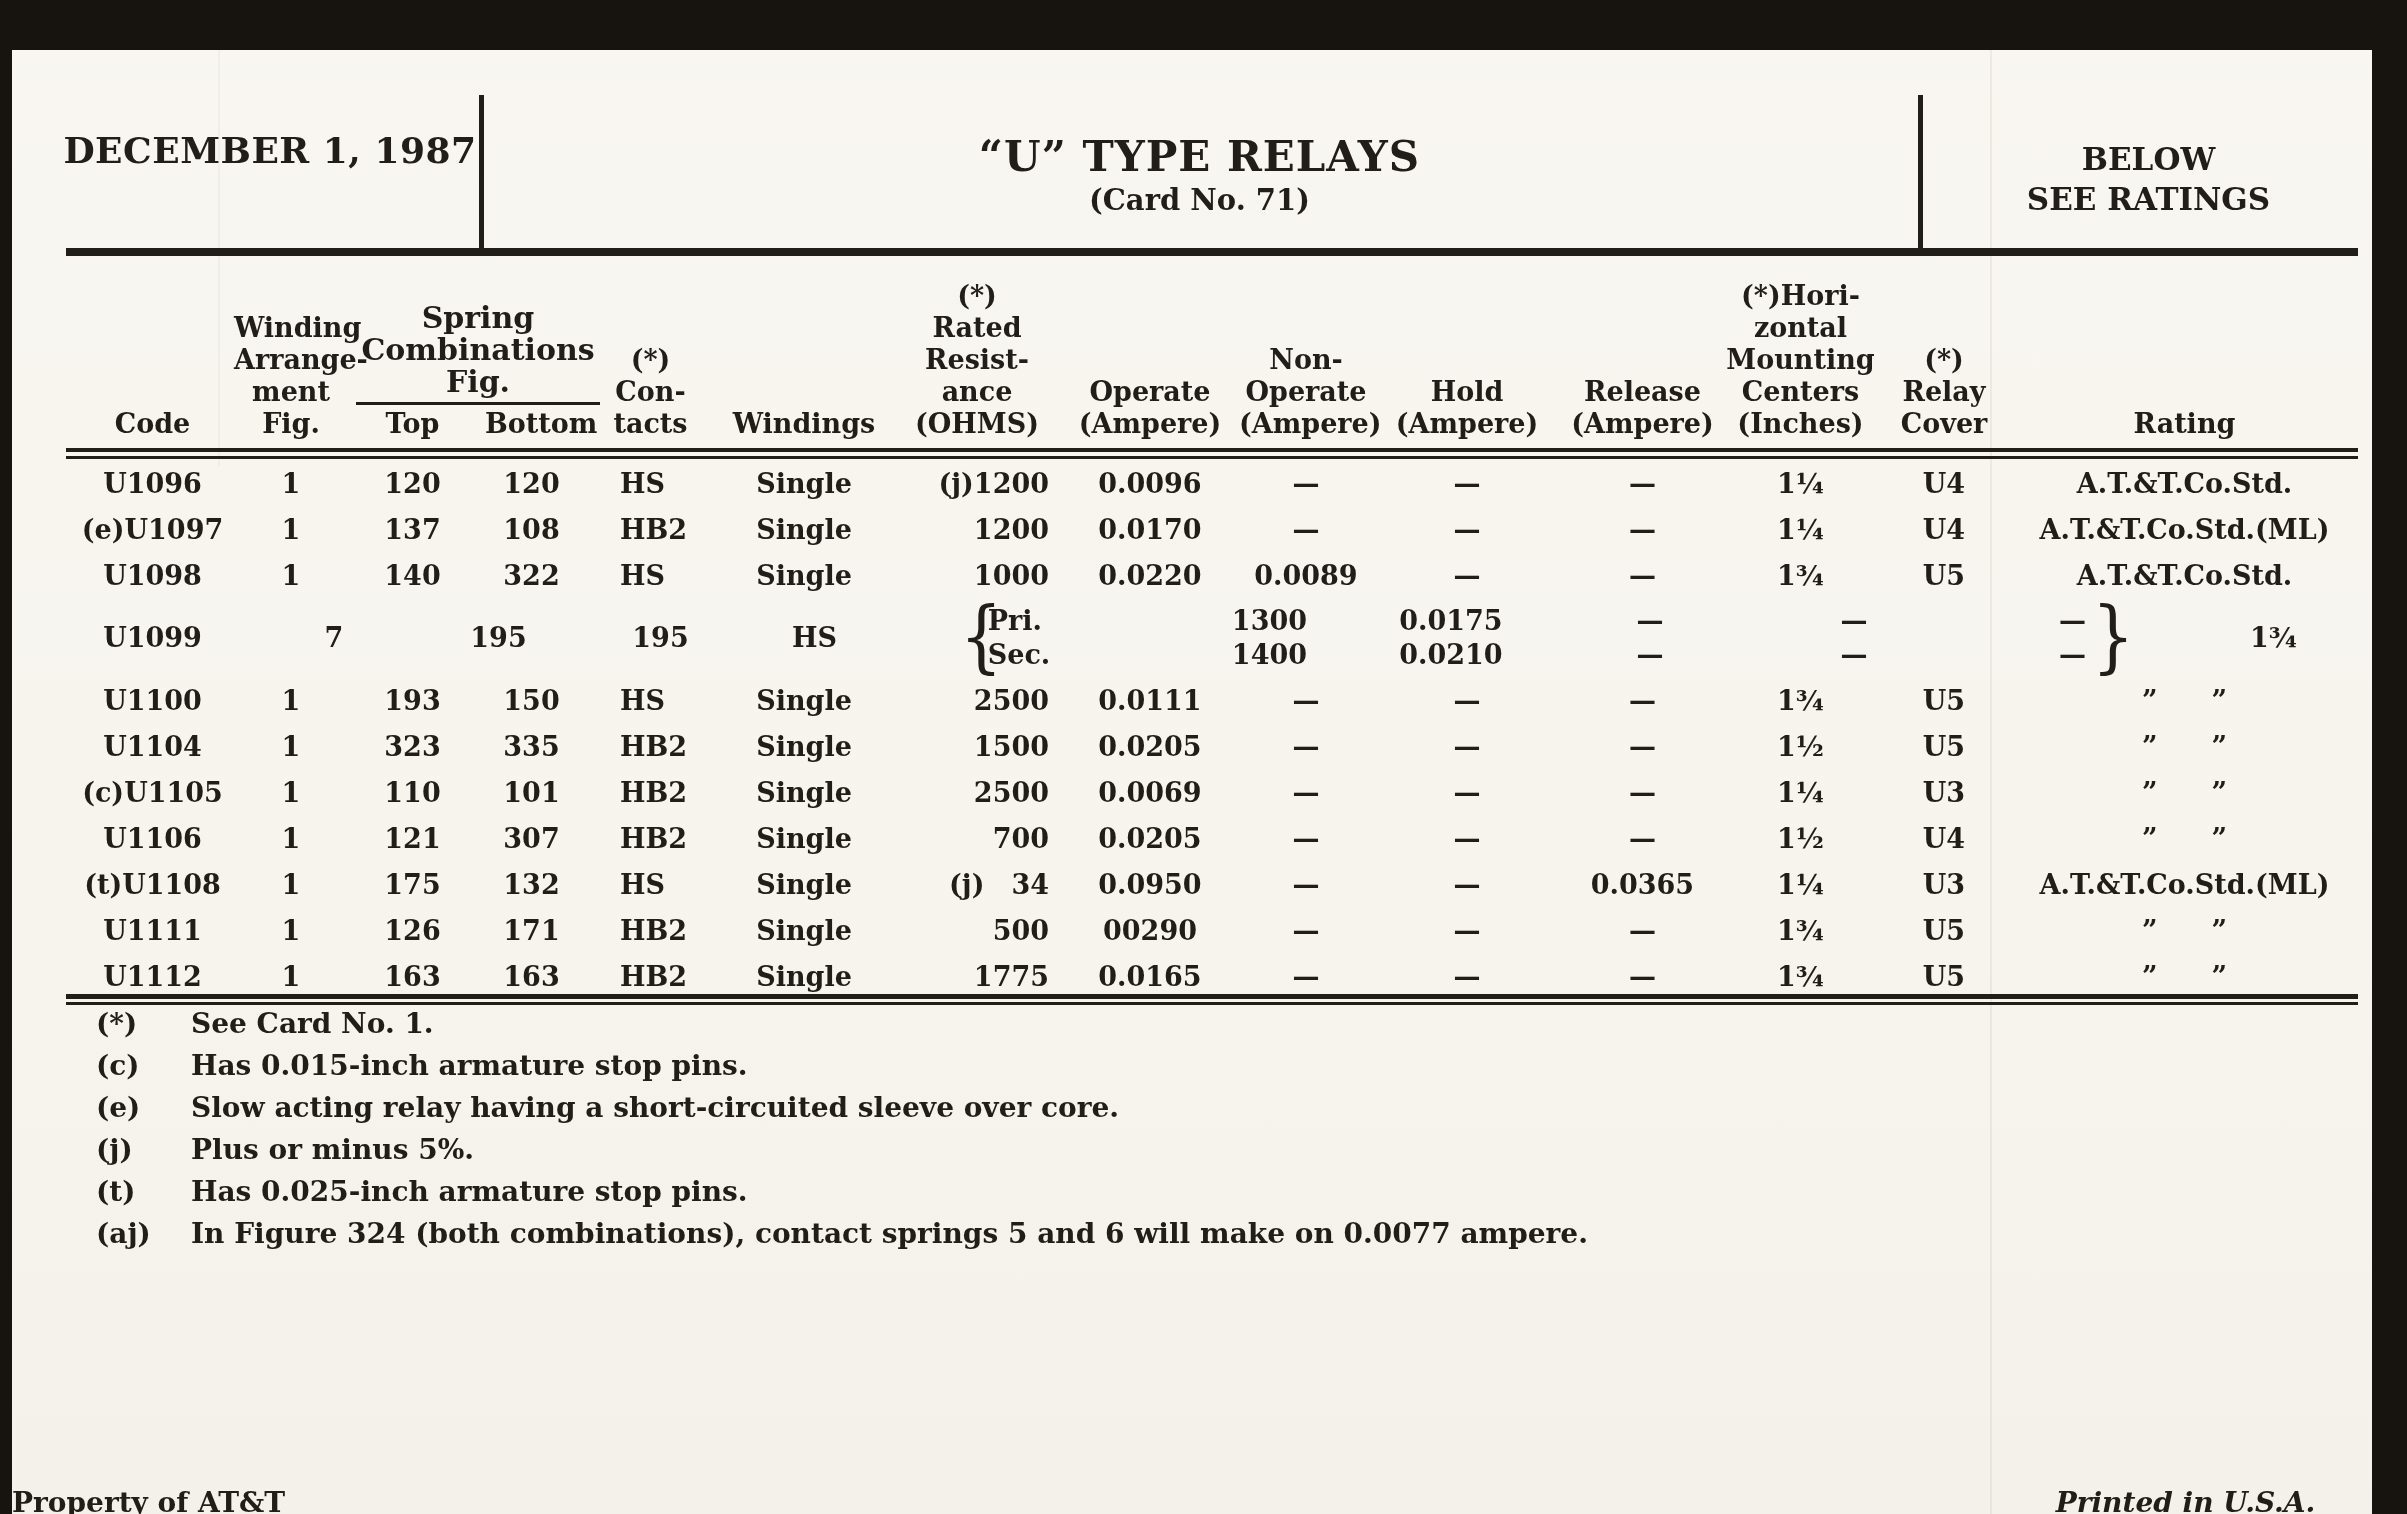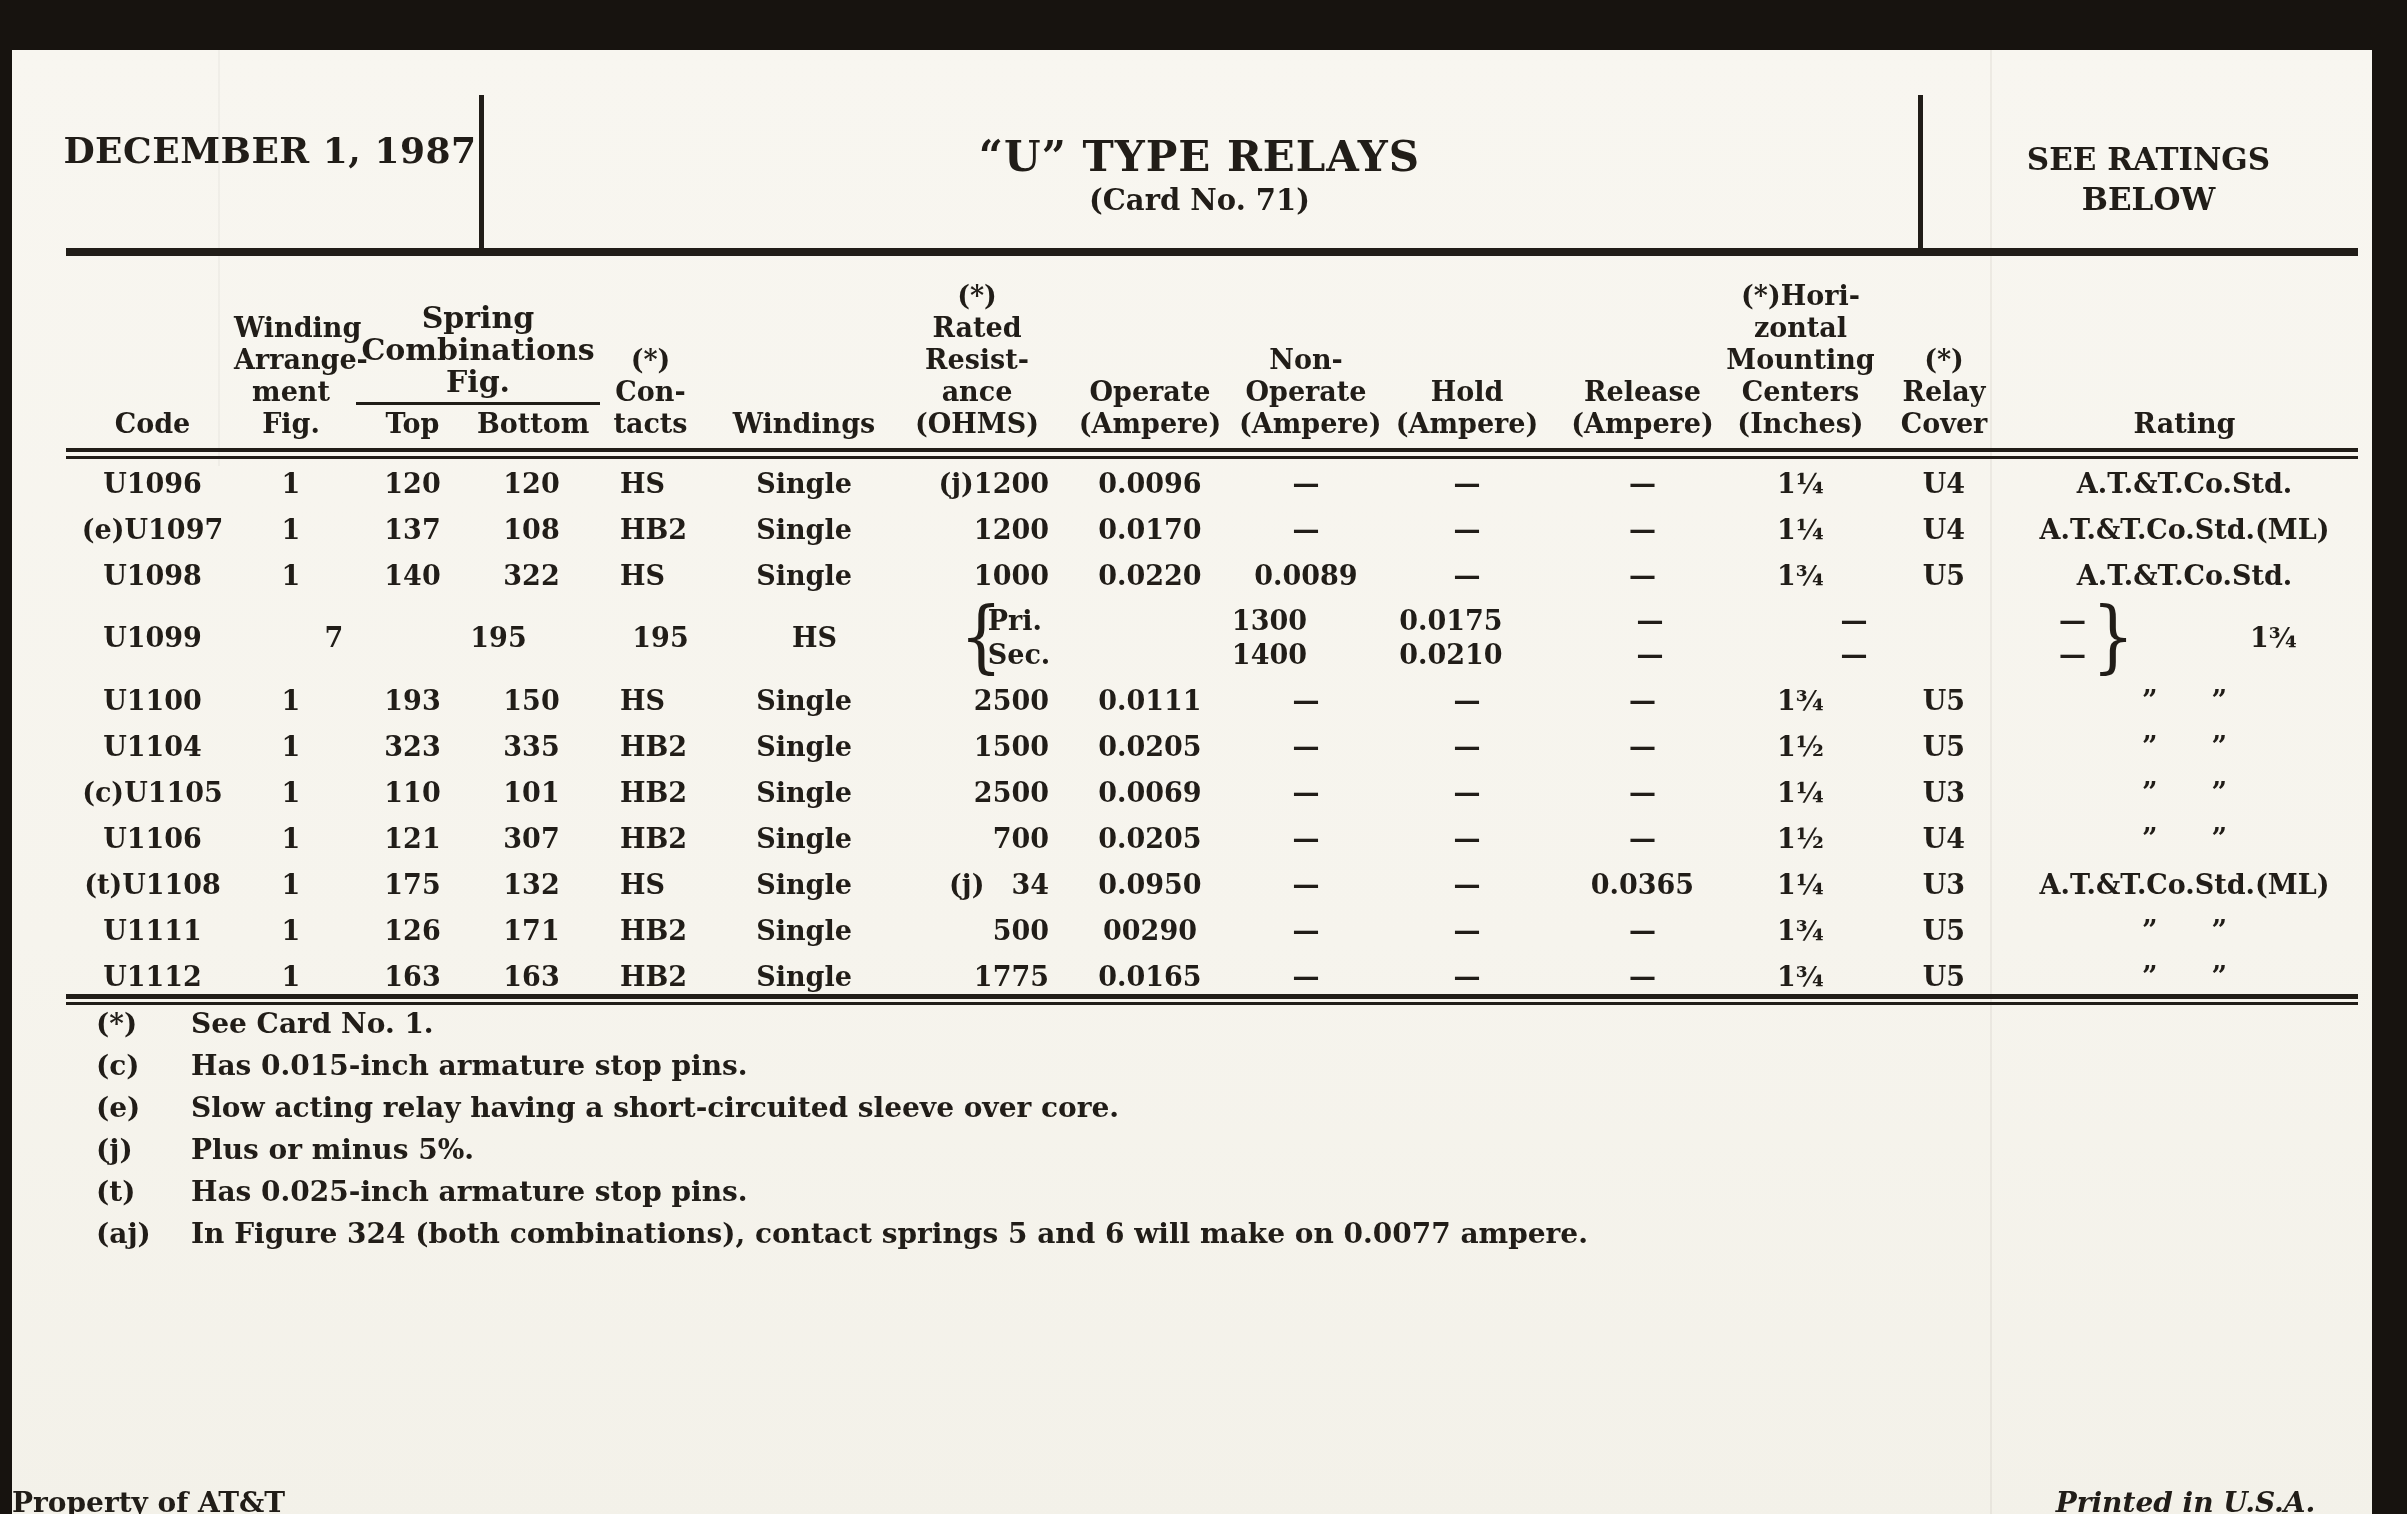--- a/index.html
+++ b/index.html
@@ -38,21 +38,21 @@
   .ratings-note{position:absolute;left:1908px;top:89px;width:457px;text-align:center;font-size:31px;line-height:40px;}
   .rule-masthead{position:absolute;left:54px;top:198px;width:2292px;height:8px;background:#211d18;}
   
   .grid13{display:grid;grid-template-columns:163px 114px 238px 129px 178px 168px 178px 134px 188px 163px 153px 134px 347px;}
   .grid14{display:grid;grid-template-columns:163px 114px 129px 109px 129px 178px 168px 178px 134px 188px 163px 153px 134px 347px;}
   .thead{position:absolute;left:59px;top:206px;width:2287px;height:186px;align-items:end;}
   .hcell{text-align:center;font-size:27px;line-height:32px;padding-bottom:2px;}
   .spring{display:flex;flex-direction:column;justify-content:flex-end;padding-bottom:2px;}
   .spring-head{width:248px;margin-left:6px;text-align:center;font-size:30px;line-height:32px;}
   .spring-underline{height:3px;background:#211d18;margin:4px 0 3px 8px;width:244px;}
-  .spring-sub{display:grid;grid-template-columns:129px 109px;font-size:27px;line-height:32px;text-align:center;}
+  .spring-sub{display:grid;grid-template-columns:129px 109px;font-size:27px;line-height:32px;text-align:center;gap:8px;}
   .rule-dbl{position:absolute;left:54px;top:398px;width:2292px;height:4px;border-top:4px solid #211d18;border-bottom:3px solid #211d18;background:transparent;box-sizing:content-box;}
   #table-rows{position:absolute;left:59px;top:410px;width:2287px;}
   .trow{height:46px;}
   .trow-double{height:79px;gap:43px;}
   .cell{display:flex;align-items:center;justify-content:center;font-size:27px;white-space:nowrap;}
   .col-contacts{justify-content:flex-start;padding-left:34px;box-sizing:border-box;}
   .col-resistance{justify-content:flex-end;padding-right:12px;box-sizing:border-box;}
   .col-resistance .stack{text-align:left;}
   .col-windings .stack{text-align:left;}
   .stack .ln{line-height:34px;}
@@ -78,22 +78,22 @@
     <div class="crease crease-left"></div>
 
     <div class="date">DECEMBER 1, 1987</div>
     <div class="vrule vrule-1"></div>
     <div class="title-block">
       <div class="doc-title">“U” TYPE RELAYS</div>
       <div class="doc-subtitle">(Card No. 71)</div>
     </div>
     <div class="vrule vrule-2"></div>
     <div class="ratings-note">
+      <div>BELOW</div>
       <div>SEE RATINGS</div>
-      <div>BELOW</div>
     </div>
     <div class="rule-masthead"></div>
 
     <div class="thead grid13">
       <div class="hcell">
           <div>Code</div>
         </div>
       <div class="hcell">
           <div>Winding</div>
           <div>Arrange-</div>

